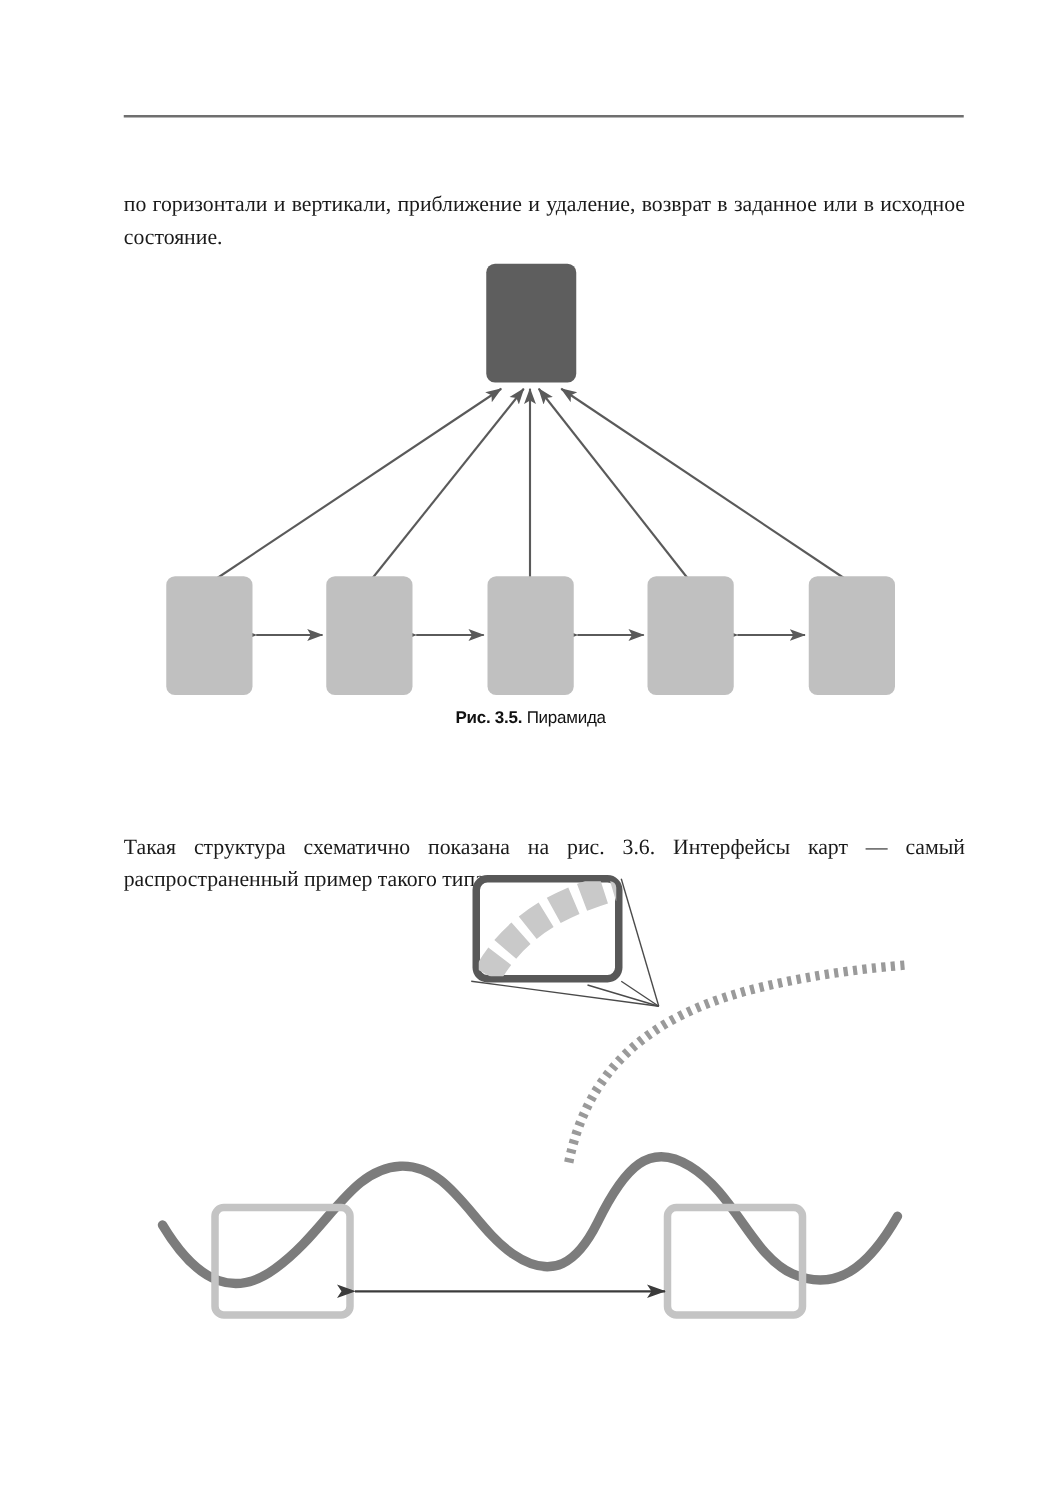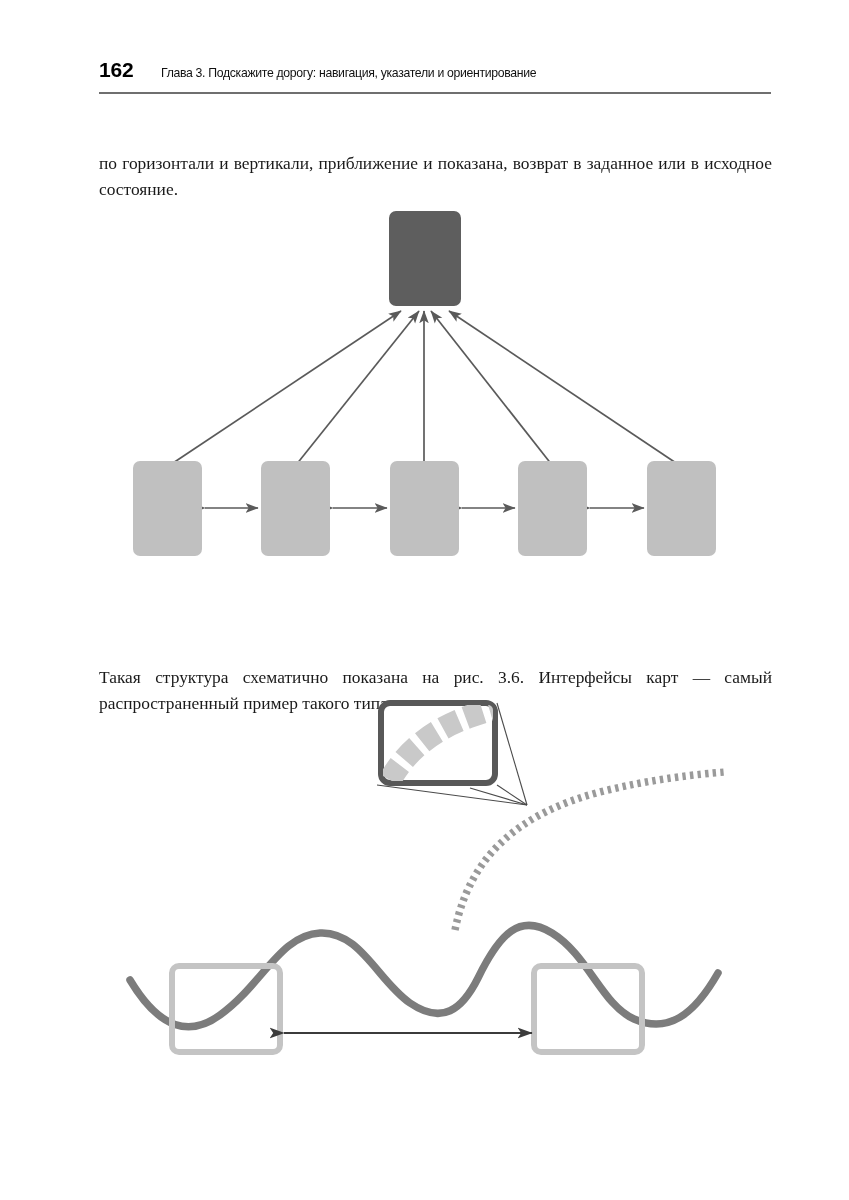--- a/index.html
+++ b/index.html
@@ -100,27 +100,23 @@
   #figure-35 { top: 195px; width: 849px; height: 370px; }
   #figure-36 { top: 685px; width: 849px; height: 390px; }
 
   .figure svg { display: block; }
 </style>
 </head>
 <body>
 
 <div class="page">
 
-  <div class="running-head">
-    <span class="folio">162</span>
-    <span class="head-title">Глава 3. Подскажите дорогу: навигация, указатели и ориентирование</span>
-  </div>
   <div class="head-rule"></div>
 
-  <p class="para" id="para-1">по горизонтали и вертикали, приближение и показана, возврат в заданное или в исходное состояние.</p>
+  <p class="para" id="para-1">по горизонтали и вертикали, приближение и удаление, возврат в заданное или в исходное состояние.</p>
 
   <div class="figure" id="figure-35">
     <svg width="849" height="370" viewBox="0 0 849 370" xmlns="http://www.w3.org/2000/svg">
       <defs>
         <marker id="arr-up" markerWidth="9" markerHeight="9" refX="7.2" refY="3.2" orient="auto" markerUnits="strokeWidth">
           <path d="M0,0.4 L7.6,3.2 L0,6.0 L1.7,3.2 Z" fill="#5a5a5a"></path>
         </marker>
         <marker id="arr-dn" markerWidth="9" markerHeight="9" refX="7.2" refY="3.2" orient="auto" markerUnits="strokeWidth">
           <path d="M0,0.4 L7.6,3.2 L0,6.0 L1.7,3.2 Z" fill="#5a5a5a"></path>
         </marker>
@@ -149,20 +145,24 @@
       <g fill="#c0c0c0">
         <rect x="133" y="266" width="69" height="95" rx="7" ry="7"></rect>
         <rect x="261" y="266" width="69" height="95" rx="7" ry="7"></rect>
         <rect x="390" y="266" width="69" height="95" rx="7" ry="7"></rect>
         <rect x="518" y="266" width="69" height="95" rx="7" ry="7"></rect>
         <rect x="647" y="266" width="69" height="95" rx="7" ry="7"></rect>
       </g>
     </svg>
   </div>
 
+  <div class="caption" id="caption-35">
+    <b>Рис. 3.5.</b> 
+    <span>Пирамида</span>
+  </div>
 
   <p class="para" id="para-2">Такая структура схематично показана на рис. 3.6. Интерфейсы карт — самый распространенный пример такого типа навигации.</p>
 
   <div class="figure" id="figure-36">
     <svg width="849" height="390" viewBox="0 0 849 390" xmlns="http://www.w3.org/2000/svg">
       <defs>
         <marker id="pan-arr" markerWidth="10" markerHeight="10" refX="8" refY="3.4" orient="auto" markerUnits="strokeWidth">
           <path d="M0,0.4 L8.4,3.4 L0,6.4 L2,3.4 Z" fill="#3b3b3b"></path>
         </marker>
         <clipPath id="clip-screen">

